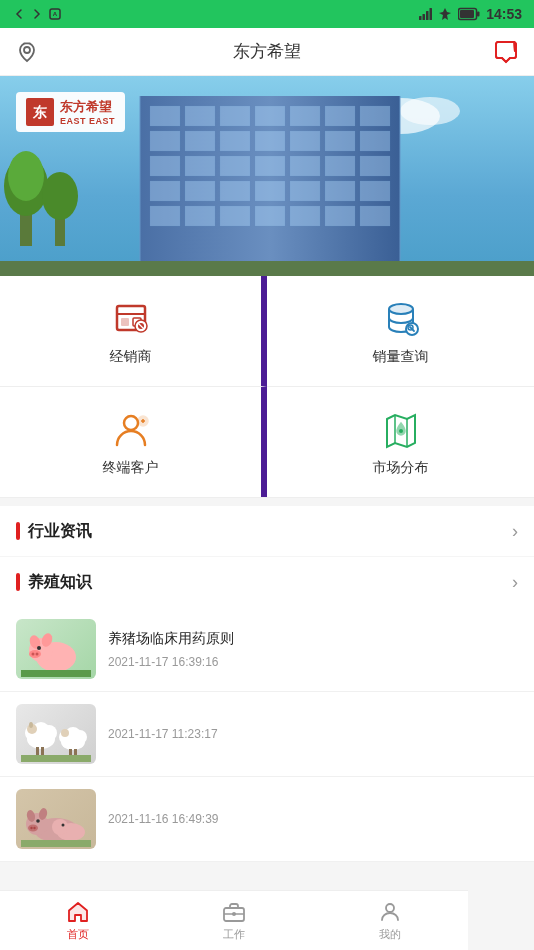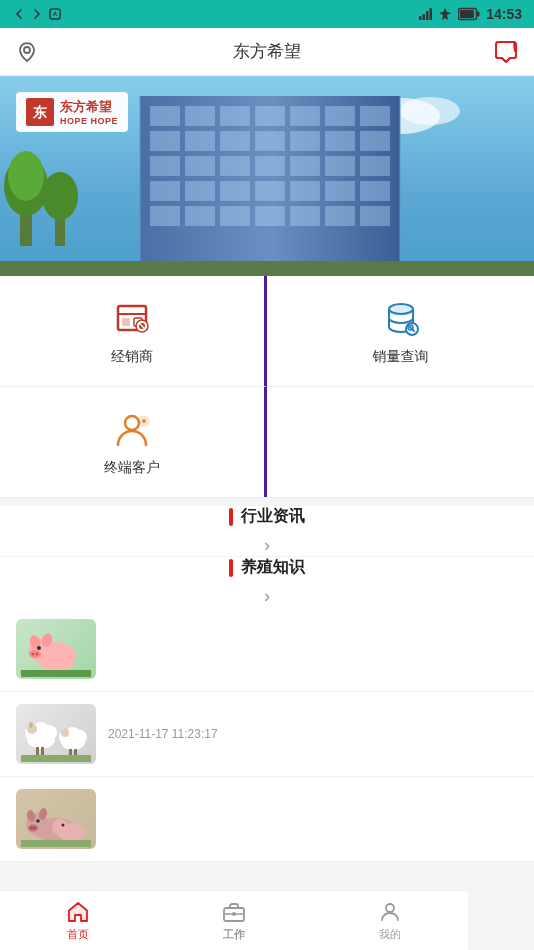--- a/index.html
+++ b/index.html
@@ -7,21 +7,21 @@
     body {
       width: 534px;
       min-height: 950px;
       font-family: -apple-system, 'PingFang SC', 'Microsoft YaHei', sans-serif;
       background: #f5f5f5;
       overflow-x: hidden;
     }
 
     
     .status-bar {
-      background: #14b8a6;
+      background: #22c55e;
       height: 28px;
       display: flex;
       align-items: center;
       justify-content: space-between;
       padding: 0 12px;
       font-size: 12px;
       font-weight: 600;
     }
     .status-left { display: flex; gap: 4px; align-items: center; }
     .status-right { display: flex; align-items: center; gap: 6px; font-size: 13px; font-weight: 700; }
@@ -98,21 +98,21 @@
       grid-template-columns: 1fr 1fr;
       border-bottom: 1px solid #eee;
     }
     .menu-item {
       display: flex;
       flex-direction: column;
       align-items: center;
       justify-content: center;
       padding: 20px 0;
       cursor: pointer;
-      border-right: 3px solid #4c1d95;
+      border-right: 6px solid #4c1d95;
       border-bottom: 1px solid #eee;
     }
     .menu-item:nth-child(2n) { border-right: none; }
     .menu-item:nth-child(n+3) { border-bottom: none; }
     .menu-icon {
       width: 44px;
       height: 44px;
       margin-bottom: 8px;
       display: flex;
       align-items: center;
@@ -126,21 +126,20 @@
     
     .section-header {
       background: #fff;
       height: 50px;
       display: flex;
       align-items: center;
       justify-content: space-between;
       padding: 0 16px;
       margin-top: 8px;
       cursor: pointer;
-      flex-direction: column;
     }
     .section-title-wrap {
       display: flex;
       align-items: center;
       gap: 8px;
     }
     .section-bar {
       width: 4px;
       height: 18px;
       background: #e02020;
@@ -386,21 +385,21 @@
       <rect x="0" y="185" width="534" height="15" fill="#5a7a4a"></rect>
     </svg>
 
     <div class="banner-logo">
       <svg width="28" height="28" viewBox="0 0 28 28">
         <rect width="28" height="28" fill="#c0392b" rx="2"></rect>
         <text x="14" y="19" text-anchor="middle" font-size="14" fill="white" font-weight="bold">东</text>
       </svg>
       <div class="logo-text">
         <span class="logo-cn">东方希望</span>
-        <span class="logo-en">HOPE HOPE</span>
+        <span class="logo-en">EAST EAST</span>
       </div>
     </div>
   </div>
 
   <div class="menu-grid">
 
     <div class="menu-item">
       <div class="menu-icon">
         <svg width="44" height="44" viewBox="0 0 44 44" fill="none">
           <rect x="8" y="10" width="28" height="24" rx="2" stroke="#c0392b" stroke-width="2.5" fill="none"></rect>
@@ -436,20 +435,32 @@
           <circle cx="22" cy="16" r="7" stroke="#e67e22" stroke-width="2.5" fill="none"></circle>
           <path d="M8 38C8 30.27 14.27 24 22 24C29.73 24 36 30.27 36 38" stroke="#e67e22" stroke-width="2.5" fill="none" stroke-linecap="round"></path>
           <circle cx="34" cy="14" r="5" fill="#e67e22" opacity="0.2" stroke="#e67e22" stroke-width="1.5"></circle>
           <line x1="32" y1="14" x2="36" y2="14" stroke="#e67e22" stroke-width="1.5"></line>
           <line x1="34" y1="12" x2="34" y2="16" stroke="#e67e22" stroke-width="1.5"></line>
         </svg>
       </div>
       <span class="menu-label">终端客户</span>
     </div>
 
+    <div class="menu-item">
+      <div class="menu-icon">
+        <svg width="44" height="44" viewBox="0 0 44 44" fill="none">
+          <path d="M8 12L16 8L28 12L36 8V36L28 40L16 36L8 40V12Z" stroke="#27ae60" stroke-width="2" fill="none"></path>
+          <line x1="16" y1="8" x2="16" y2="36" stroke="#27ae60" stroke-width="1.5"></line>
+          <line x1="28" y1="12" x2="28" y2="40" stroke="#27ae60" stroke-width="1.5"></line>
+          <path d="M22 16C22 16 18 21 18 24C18 26.21 19.79 28 22 28C24.21 28 26 26.21 26 24C26 21 22 16 22 16Z" fill="#27ae60" opacity="0.5" stroke="#27ae60" stroke-width="1.5"></path>
+          <circle cx="22" cy="24" r="2" fill="#27ae60"></circle>
+        </svg>
+      </div>
+      <span class="menu-label">市场分布</span>
+    </div>
   </div>
 
   <div class="section-header">
     <div class="section-title-wrap">
       <div class="section-bar"></div>
       <span class="section-title">行业资讯</span>
     </div>
     <span class="section-arrow">›</span>
   </div>
 
@@ -475,20 +486,24 @@
           <ellipse cx="26" cy="18" rx="5" ry="7" fill="#ff9999" transform="rotate(20 26 18)"></ellipse>
 
           <ellipse cx="14" cy="32" rx="6" ry="4" fill="#ff8888"></ellipse>
           <circle cx="12" cy="32" r="1.5" fill="#cc5555"></circle>
           <circle cx="16" cy="32" r="1.5" fill="#cc5555"></circle>
 
           <circle cx="18" cy="26" r="2" fill="#333"></circle>
 
           <rect x="0" y="48" width="70" height="7" fill="#5a9a4a"></rect>
         </svg>
+      </div>
+      <div class="news-content">
+        <span class="news-title">养猪场临床用药原则</span>
+        <span class="news-date">2021-11-17 16:39:16</span>
       </div>
     </div>
 
     <div class="news-item">
       <div class="news-thumb sheep-bg">
         <svg width="70" height="55" viewBox="0 0 70 55">
 
           <ellipse cx="20" cy="32" rx="14" ry="10" fill="white"></ellipse>
           <circle cx="12" cy="26" r="8" fill="white"></circle>
           <circle cx="20" cy="24" r="9" fill="white"></circle>
@@ -533,20 +548,21 @@
           <circle cx="17" cy="29" r="1.8" fill="#333"></circle>
 
           <ellipse cx="50" cy="40" rx="14" ry="9" fill="#e8b0b0"></ellipse>
           <circle cx="39" cy="35" r="8" fill="#e8b0b0"></circle>
           <circle cx="42" cy="33" r="1.5" fill="#333"></circle>
 
           <rect x="0" y="48" width="70" height="7" fill="#8aaa6a"></rect>
         </svg>
       </div>
       <div class="news-content">
+        <span class="news-date">2021-11-16 16:49:39</span>
       </div>
     </div>
   </div>
 
 </div>
 
 <div class="bottom-nav">
 
   <div class="nav-item active">
     <div class="nav-icon">
@@ -560,21 +576,21 @@
 
   <div class="nav-item">
     <div class="nav-icon">
       <svg width="24" height="24" viewBox="0 0 24 24" fill="none">
         <rect x="2" y="8" width="20" height="13" rx="2" stroke="#999" stroke-width="1.8" fill="none"></rect>
         <path d="M8 8V6C8 4.9 8.9 4 10 4H14C15.1 4 16 4.9 16 6V8" stroke="#999" stroke-width="1.8" fill="none"></path>
         <line x1="2" y1="14" x2="22" y2="14" stroke="#999" stroke-width="1.5"></line>
         <circle cx="12" cy="14" r="2" fill="#999"></circle>
       </svg>
     </div>
-    <span class="nav-label" style="color:#999;font-weight:bold;">工作</span>
+    <span class="nav-label" style="color:#999;">工作</span>
   </div>
 
 
   <div class="nav-item">
     <div class="nav-icon">
       <svg width="24" height="24" viewBox="0 0 24 24" fill="none">
         <circle cx="12" cy="8" r="4" stroke="#999" stroke-width="1.8" fill="none"></circle>
         <path d="M4 20C4 16.13 7.58 13 12 13C16.42 13 20 16.13 20 20" stroke="#999" stroke-width="1.8" fill="none" stroke-linecap="round"></path>
       </svg>
     </div>

